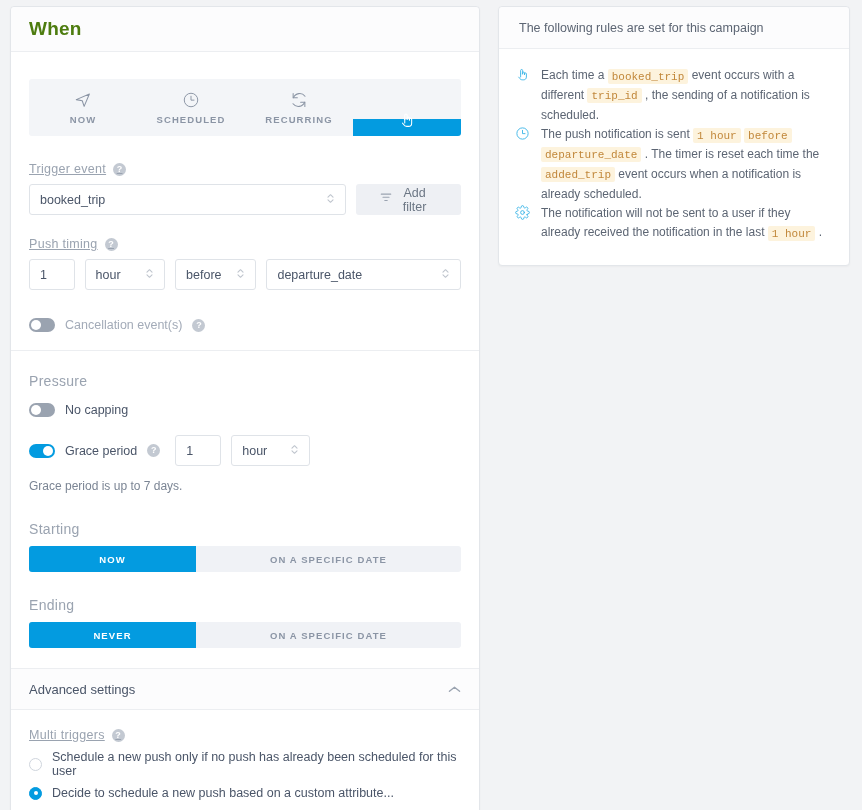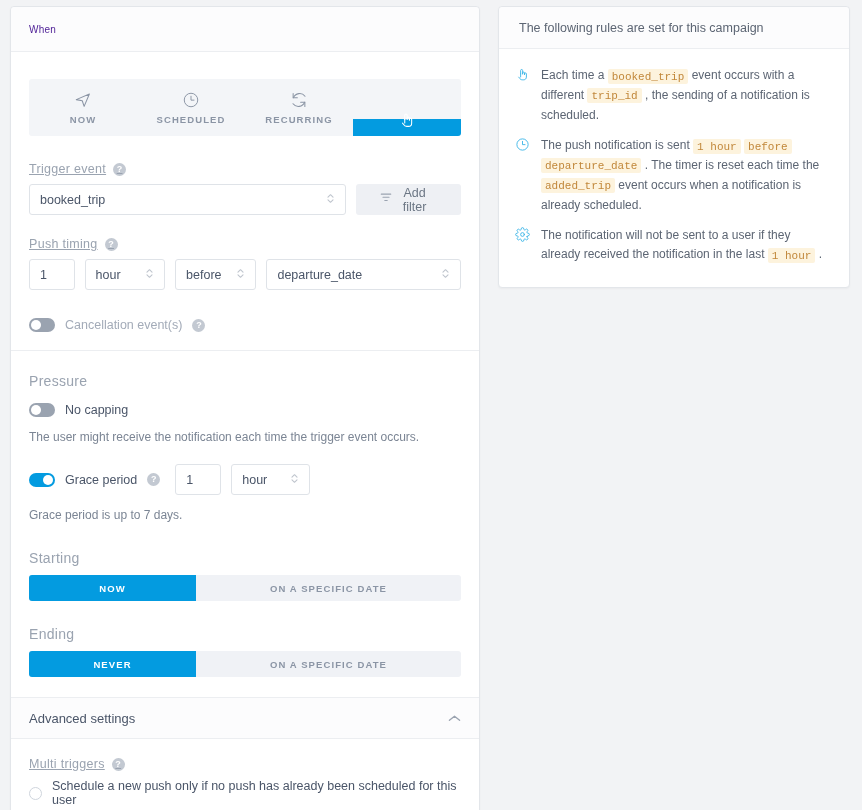--- a/index.html
+++ b/index.html
@@ -30,21 +30,21 @@
 
   .card-header {
     height: 45px;
     display: flex;
     align-items: center;
     padding: 0 18px;
     border-bottom: 1px solid #eceef1;
     background: #fcfcfd;
     border-radius: 4px 4px 0 0;
   }
-  .card-header-title { font-size: 10px; color: #4c1d95; letter-spacing: .2px; }
+  .card-header-title { font-size: 19px; color: #4d7c0f; letter-spacing: .2px; font-weight: bold; }
 
   .section { padding: 20px 18px 18px 18px; }
   .section.divider-top { border-top: 1px solid #eceef1; }
 
   
   .tabbar {
     display: flex;
     background: #f3f5f8;
     border-radius: 3px;
     overflow: hidden;
@@ -194,21 +194,21 @@
   .right-header {
     height: 42px;
     display: flex; align-items: center;
     padding: 0 20px;
     border-bottom: 1px solid #eceef1;
     background: #fcfcfd;
     border-radius: 4px 4px 0 0;
   }
   .right-header-title { font-size: 12.5px; color: #5c6573; }
 
-  .rules { padding: 17px 20px 22px 16px; display: flex; flex-direction: column; gap: 11px; }
+  .rules { padding: 17px 20px 22px 16px; display: flex; flex-direction: column; }
   .rule { display: flex; gap: 11px; align-items: flex-start; }
   .rule-icon { flex: none; margin-top: 1px; color: #3fb6e8; }
   .rule-text { font-size: 12px; line-height: 1.62; color: #5c6573; }
   .tok {
     background: #fdf3dd;
     color: #c1873a;
     border-radius: 2px;
     padding: 1.5px 4px;
     font-family: "Liberation Mono", monospace;
     font-size: 11px;
@@ -344,21 +344,20 @@
       </div>
     </div>
 
     <div class="section divider-top" style="padding-top:22px; padding-bottom:20px;">
       <div class="group-label">Pressure</div>
 
       <div class="toggle-row" style="margin-top:14px;">
         <span class="switch"></span>
         <span class="toggle-label">No capping</span>
       </div>
-      <div class="help-text">The user might receive the notification each time the trigger event occurs.</div>
 
       <div class="toggle-row" style="margin-top:18px;">
         <span class="switch on"></span>
         <span class="toggle-label">Grace period</span>
         <span class="help-icon">?</span>
         <div class="textinput" style="width:46px; margin-left:5px;">
           <span>1</span>
         </div>
         <div class="select" style="width:79px;">
           <span class="sel-value">hour</span>

